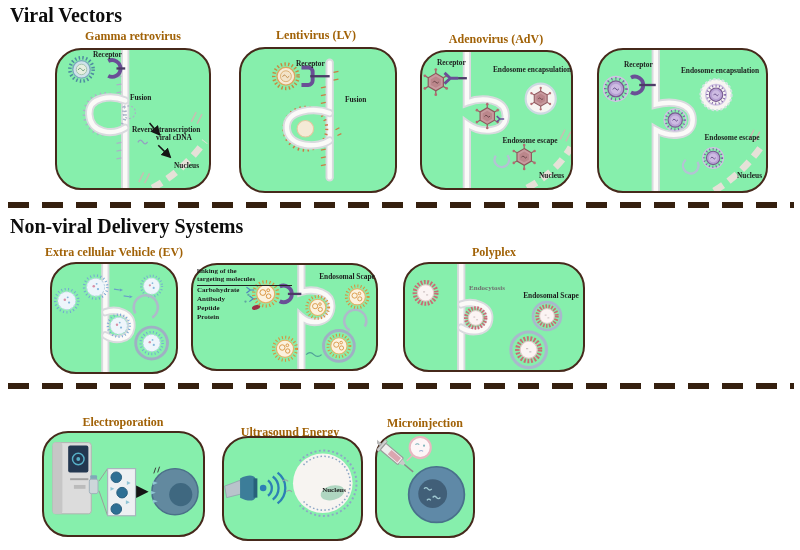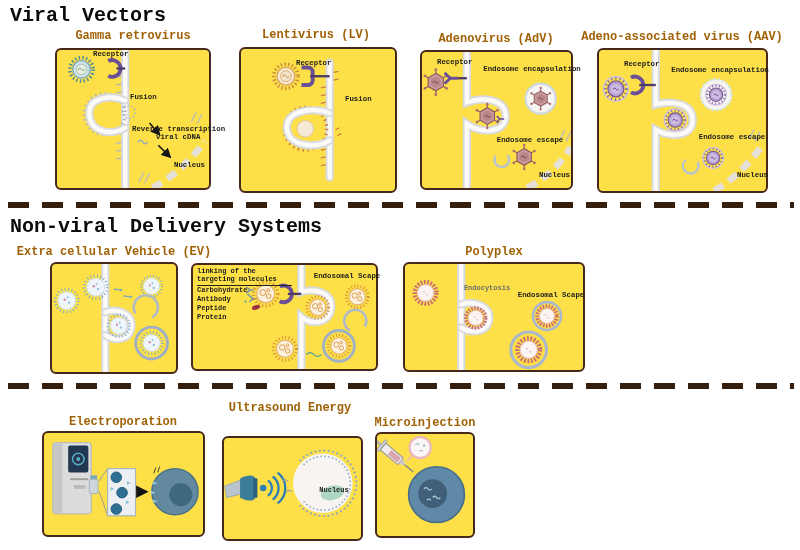--- a/index.html
+++ b/index.html
@@ -1,19 +1,19 @@
 <!DOCTYPE html>
 <html><head>
 <meta charset="utf-8">
 <style>
   html,body{margin:0;padding:0;background:#fff;}
   .canvas{position:relative;width:796px;height:550px;background:#ffffff;
-          font-family:Liberation Mono, monospace;overflow:hidden;}
+          font-family:Liberation Serif, serif;overflow:hidden;}
   .sec-title{position:absolute;font-weight:bold;font-size:20px;color:#0c0c0c;white-space:nowrap;}
-  .panel{position:absolute;background:#fde047;border:2px solid #46291b;border-radius:6px;box-sizing:border-box;}
+  .panel{position:absolute;background:#86efac;border:2px solid #46291b;border-radius:26px;box-sizing:border-box;}
   .ptitle{position:absolute;font-weight:bold;font-size:12px;color:#a16207;white-space:nowrap;transform:translateX(-50%);}
   .art{position:absolute;left:0;top:0;width:100%;height:100%;}
   .lbl{position:absolute;font-weight:bold;font-size:7.4px;line-height:1.05;color:#1c1c1c;white-space:nowrap;}
   .lblc{transform:translateX(-50%);}
   .lbl.sm{font-size:7px;}
   .lbl.gray{color:#6f6f6f;}
   .divider{position:absolute;left:8px;width:786px;height:6px;
            background:repeating-linear-gradient(90deg,#35200f 0 21px,transparent 21px 34px);}
   .uline{position:absolute;height:1px;background:#222;}
   
@@ -194,21 +194,20 @@
         <line class="sl" x1="142" y1="90" x2="147" y2="80"></line>
           <line class="sl" x1="148" y1="92" x2="153" y2="82"></line>
       </g>
     </svg>
     <span class="lbl" style="left:15px;top:7px">Receptor</span>
     <span class="lbl lblc" style="left:110px;top:14px">Endosome encapsulation</span>
     <span class="lbl lblc" style="left:108px;top:85px">Endosome escape</span>
     <span class="lbl" style="left:117px;top:120px">Nucleus</span>
   </div>
 
-  <div class="ptitle" style="left:682px;top:30px">Adeno-associated virus (AAV)</div>
   <div class="panel" style="left:597px;top:48px;width:171px;height:145px">
     <svg class="art" viewBox="0 0 171 145">
       <path class="mO" d="M58,0 L58,56 C74,52 96,54 96,72 C96,90 72,90 58,82 L58,145"></path>
       <path class="mI" d="M58,0 L58,56 C74,52 96,54 96,72 C96,90 72,90 58,82 L58,145"></path>
       <use href="#vAav" transform="translate(17,40) scale(0.95)"></use>
       <use href="#recC" transform="translate(37,36) scale(-1,1)"></use>
       <line class="recLine" x1="41" y1="36" x2="58" y2="36"></line>
       <use href="#vAav" transform="translate(78,72) scale(0.85)"></use>
       <circle cx="120" cy="46" r="16" fill="#f7f5f2" stroke="#cfe3e0" stroke-width="2.2" stroke-dasharray="2.5 2"></circle>
       <use href="#vAav" transform="translate(120,46) scale(0.8)"></use>
@@ -341,21 +340,21 @@
       <circle cx="135" cy="61" r="24" fill="#62899f" stroke="#4b7089" stroke-width="1.5"></circle>
       <circle cx="141" cy="64" r="12" fill="#3f6880"></circle>
       <g fill="#8fc6d2">
         <polygon points="112,50 117,52 112,54"></polygon>
           <polygon points="110,60 115,62 110,64"></polygon>
           <polygon points="112,69 117,71 112,73"></polygon>
       </g>
     </svg>
   </div>
 
-  <div class="ptitle" style="left:290px;top:401px">Ultrasound Energy</div>
+  <div class="ptitle" style="left:290px;top:425px">Ultrasound Energy</div>
   <div class="panel" style="left:222px;top:436px;width:141px;height:105px">
     <svg class="art" viewBox="0 0 141 105">
       <g>
         <path d="M0,50 L16,44 L18,58 L2,62 z" fill="#b9c3cb" stroke="#8fa0aa" stroke-width="0.8"></path>
         <path d="M16,42 C24,38 30,38 32,42 L32,62 C30,66 24,66 16,62 z" fill="#3c7d99"></path>
         <rect x="30" y="42" width="4" height="20" fill="#27617a"></rect>
       </g>
       <circle cx="40" cy="52" r="3.4" fill="#2d7fb5"></circle>
       <g fill="none" stroke="#2d7fb5" stroke-width="2.4">
         <path d="M45,44 A10,10 0 0,1 45,60"></path>

